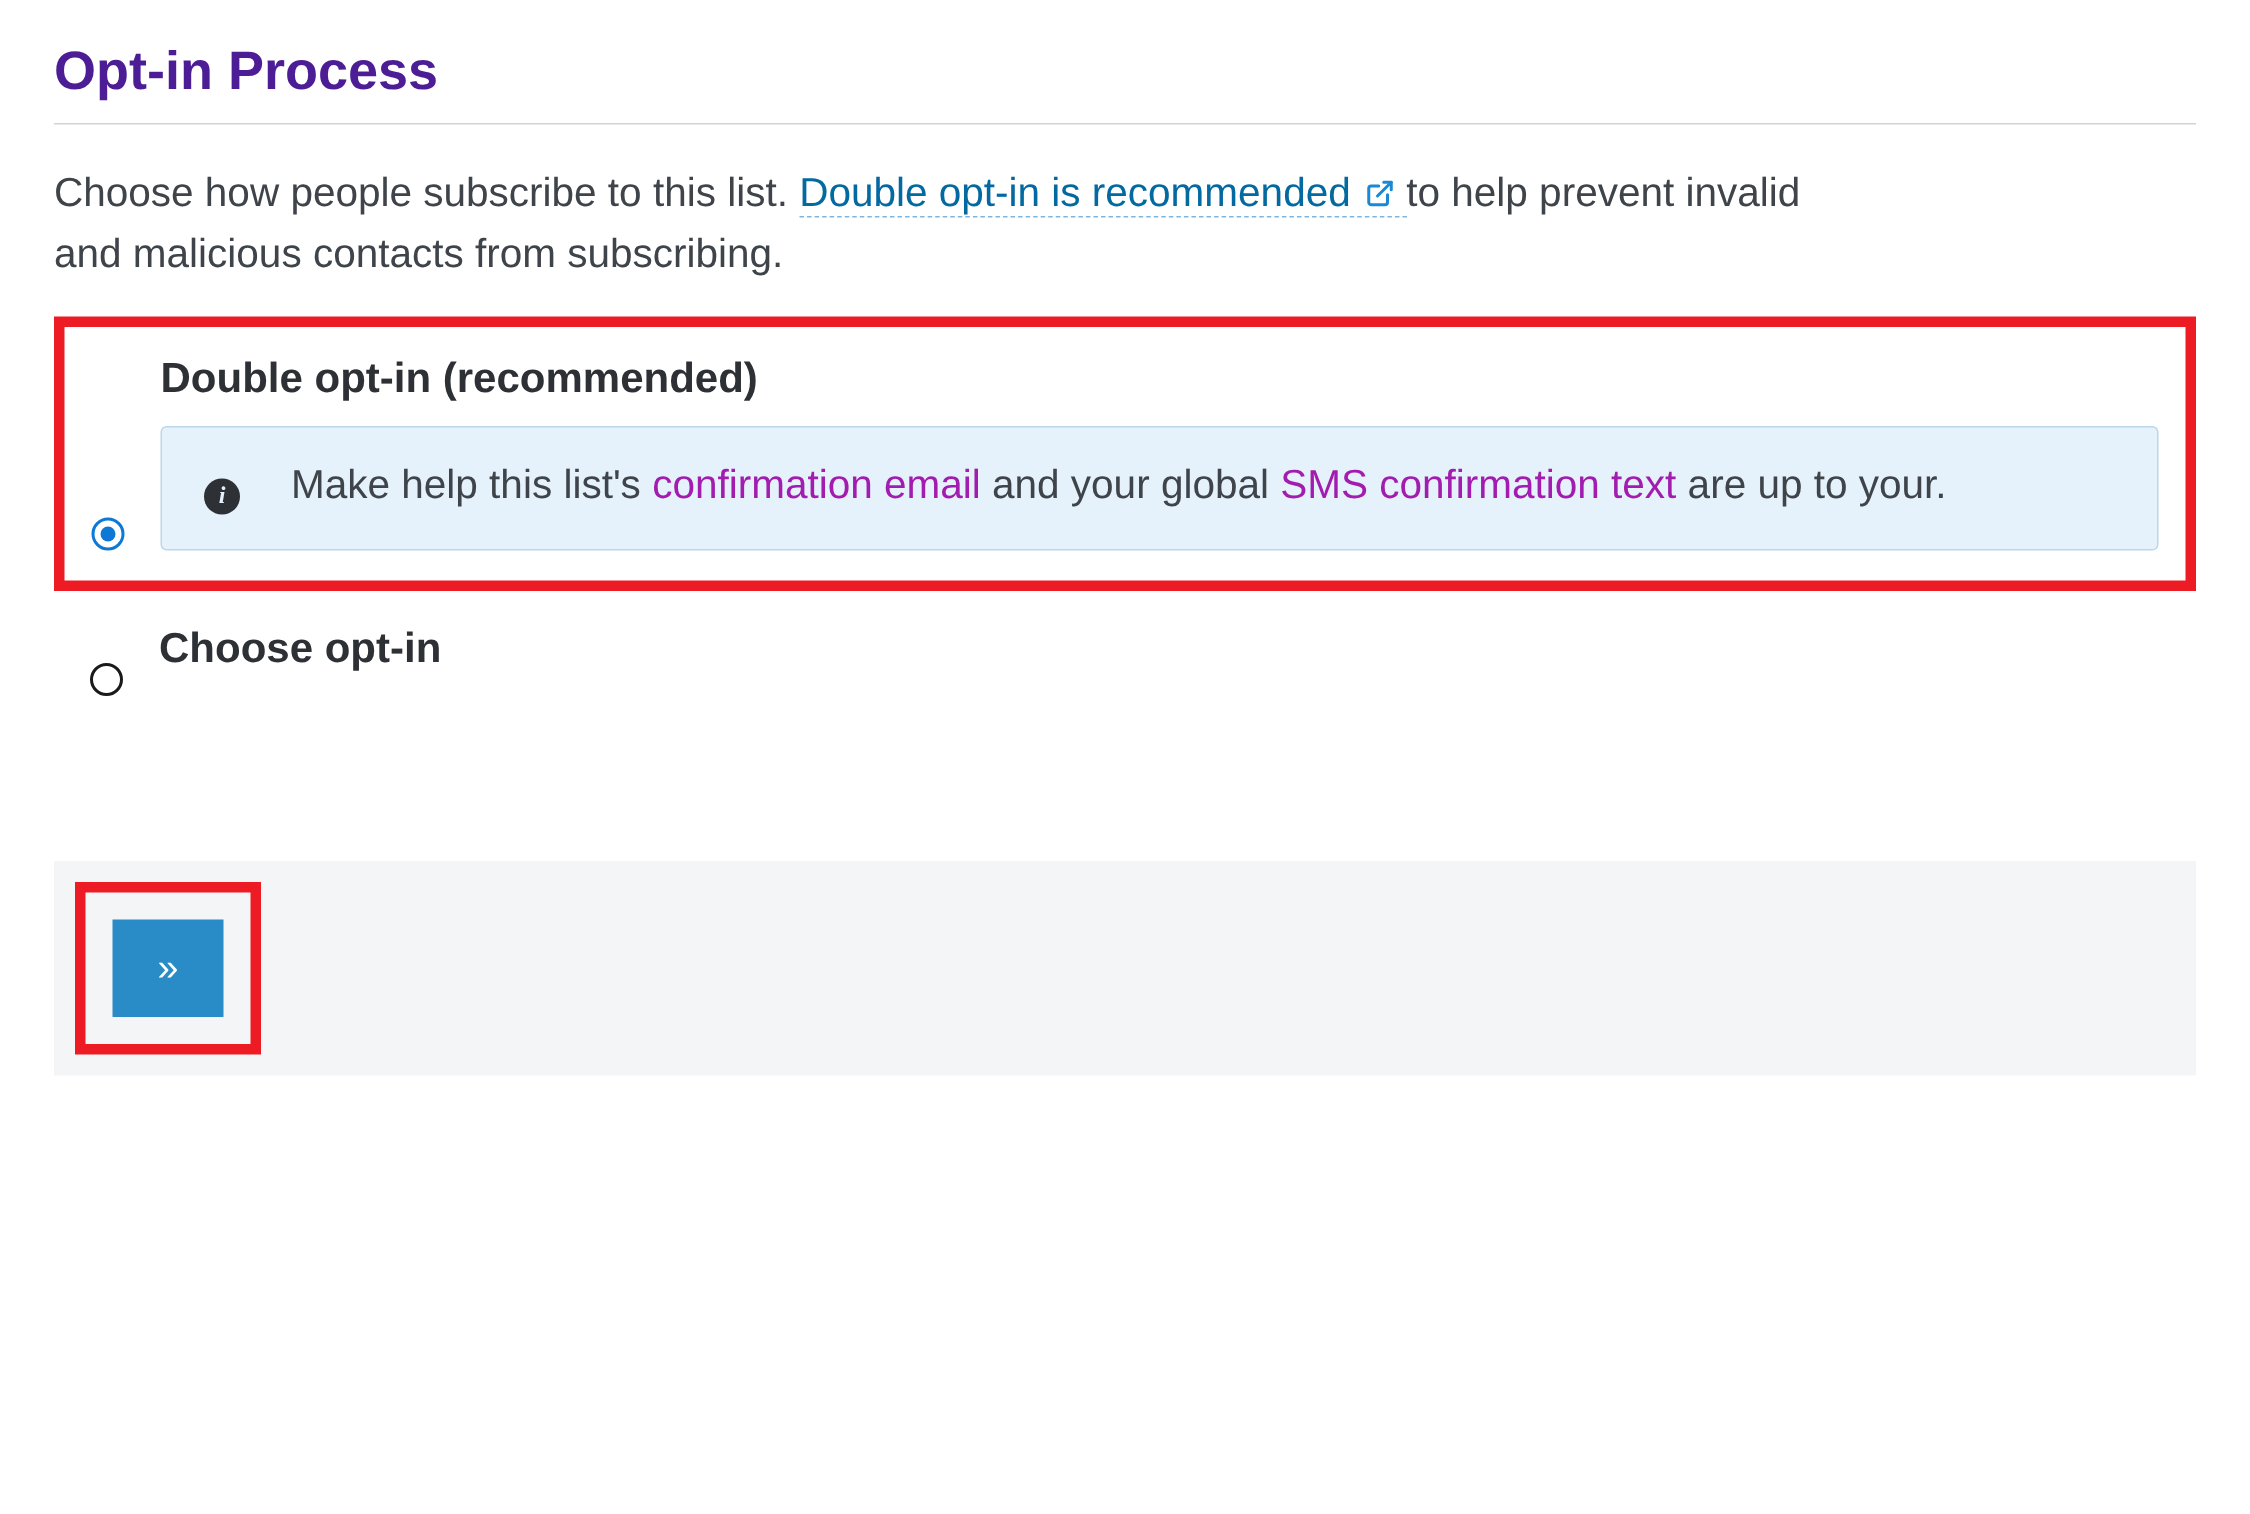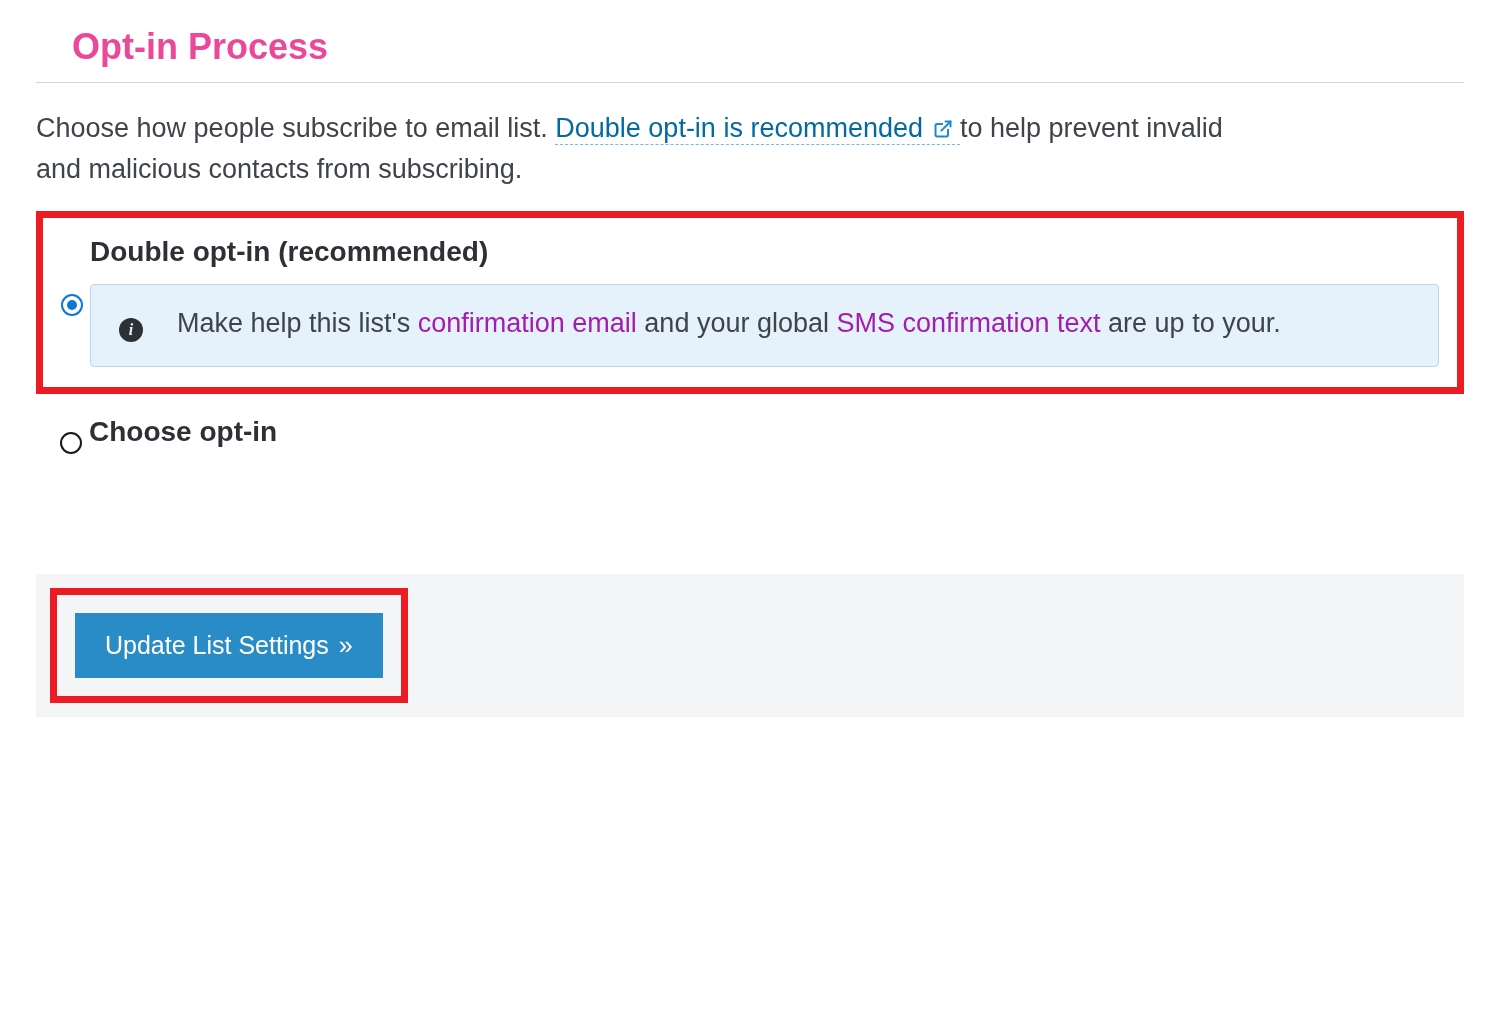--- a/index.html
+++ b/index.html
@@ -6,23 +6,22 @@
     body {
       font-family: -apple-system, BlinkMacSystemFont, "Segoe UI", Helvetica, Arial, sans-serif;
       background: #fff;
       color: #3e444a;
       padding: 26px 36px;
       width: 1500px;
     }
     .section-title {
       font-size: 36px;
       font-weight: 700;
-      color: #ec4899;
+      color: #4c1d95;
       margin-bottom: 14px;
-      margin-left: 36px;
     }
     .rule {
       border: none;
       border-top: 1px solid #cfd4d8;
       margin-bottom: 26px;
     }
     .intro {
       font-size: 27px;
       line-height: 1.45;
       color: #3e444a;
@@ -39,21 +38,21 @@
       display: inline-block;
       vertical-align: -2px;
       margin-left: 2px;
     }
     .highlight-box {
       border: 7px solid #ed1c24;
       padding: 18px 18px 20px 18px;
       margin-bottom: 20px;
       background: #fff;
     }
-    .option-row { display: flex; gap: 7px; align-items: center; }
+    .option-row { display: flex; gap: 24px; align-items: flex-end; }
     .radio {
       width: 22px; height: 22px;
       border: 2px solid #1a1a1a;
       border-radius: 50%;
       flex: 0 0 auto;
       margin-top: 6px;
       display: inline-flex; align-items:center; justify-content:center;
       cursor: pointer;
       background:#fff;
     }
@@ -126,21 +125,21 @@
       display: inline-flex; align-items:center; gap:10px;
     }
   </style>
 </head>
 <body>
 
 <h2 class="section-title">Opt-in Process</h2>
 <hr class="rule">
 
 <p class="intro">
-  <span>Choose how people subscribe to email list. </span>
+  <span>Choose how people subscribe to this list. </span>
   <a href="#" class="ext-link">
     <span>Double opt-in is recommended</span>
     <span class="ext-icon">
       <svg width="20" height="20" viewBox="0 0 24 24" fill="none" stroke="#1a88d4" stroke-width="2.4" stroke-linecap="round" stroke-linejoin="round">
           <path d="M18 13v6a2 2 0 0 1-2 2H5a2 2 0 0 1-2-2V8a2 2 0 0 1 2-2h6"></path>
           <polyline points="15 3 21 3 21 9"></polyline>
           <line x1="10" y1="14" x2="21" y2="3"></line>
         </svg>
     </span>
   </a>
@@ -164,17 +163,16 @@
     <span class="radio"></span>
     <div style="flex:1">
       <div class="opt-title">Choose opt-in</div>
     </div>
   </div>
 </div>
 
 <div class="footer-bar">
   <div class="update-hl">
     <button class="update-btn">
-      <span>Update List Settings</span>
       <span>»</span>
     </button>
   </div>
 </div>
 
 </body></html>

